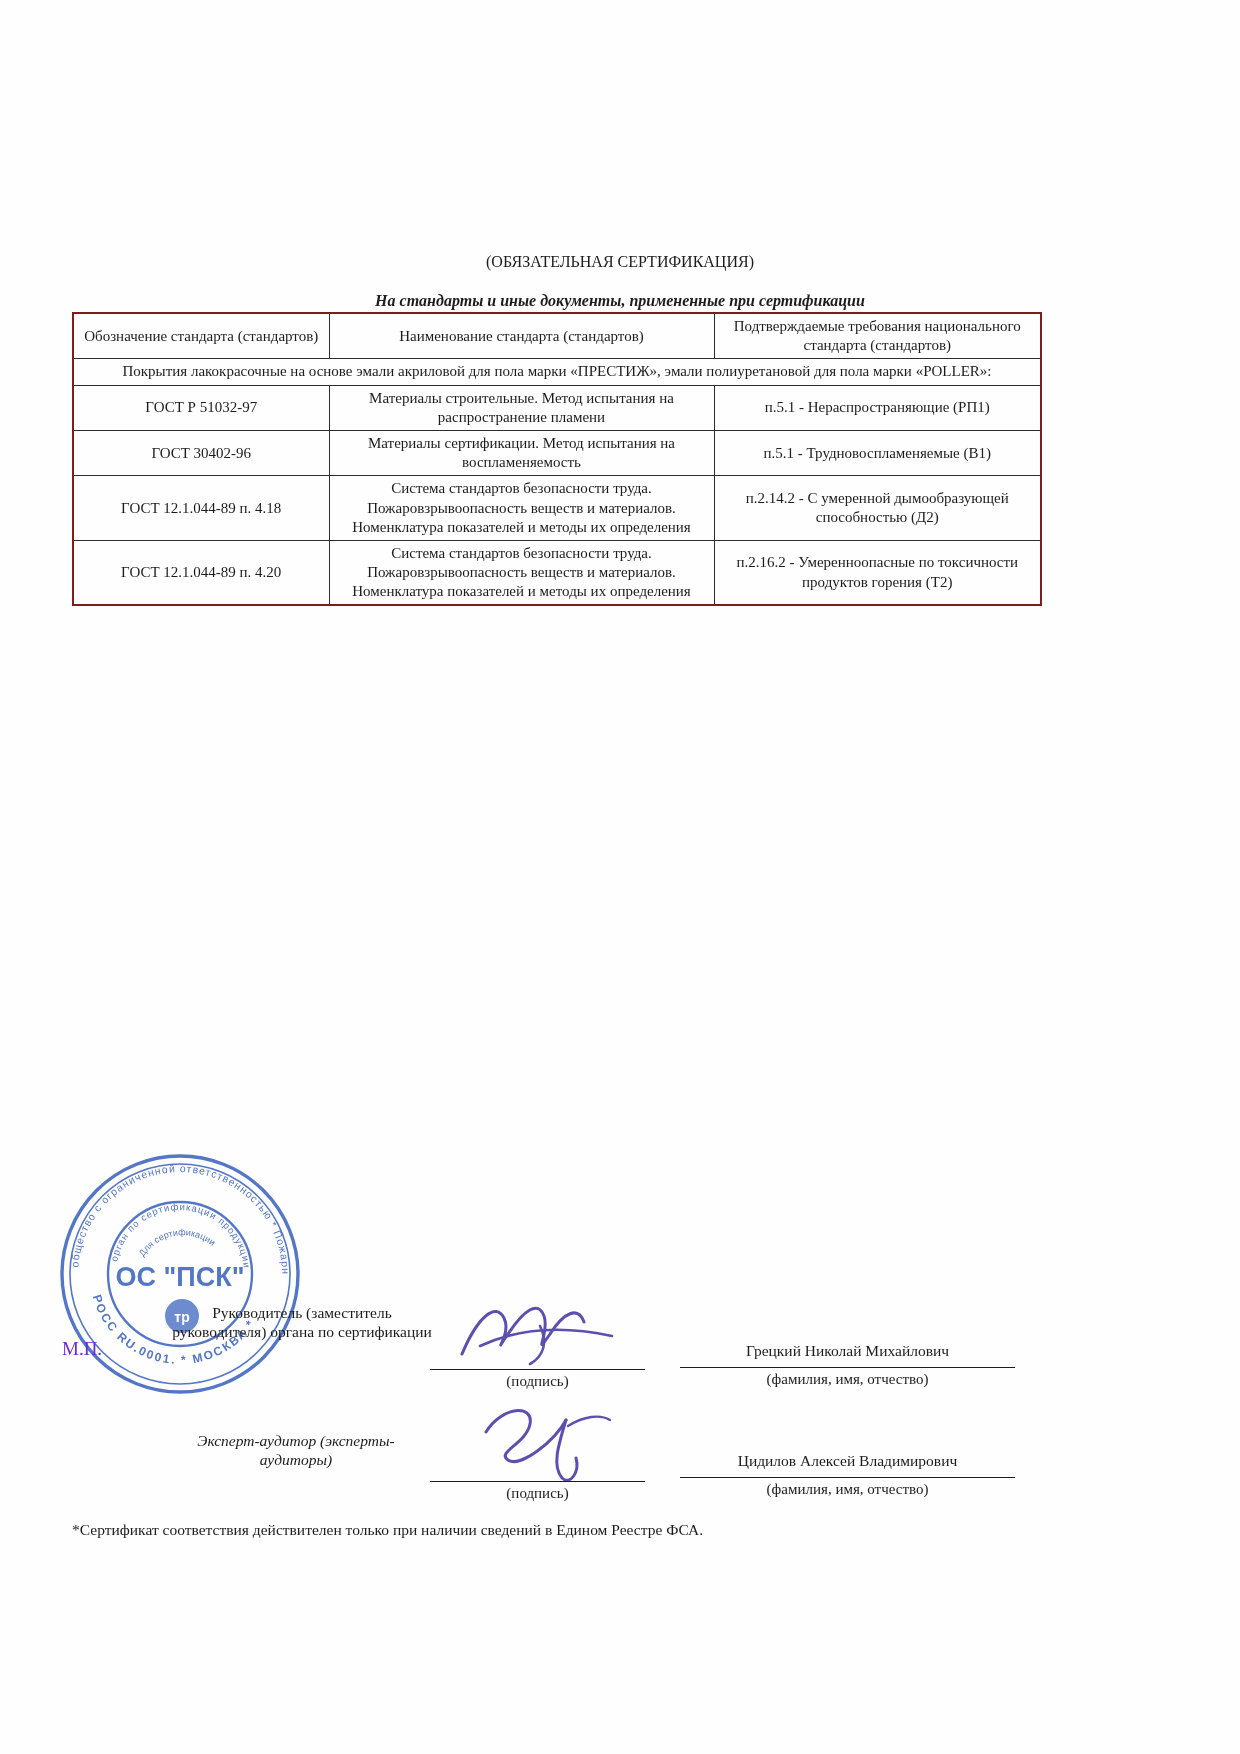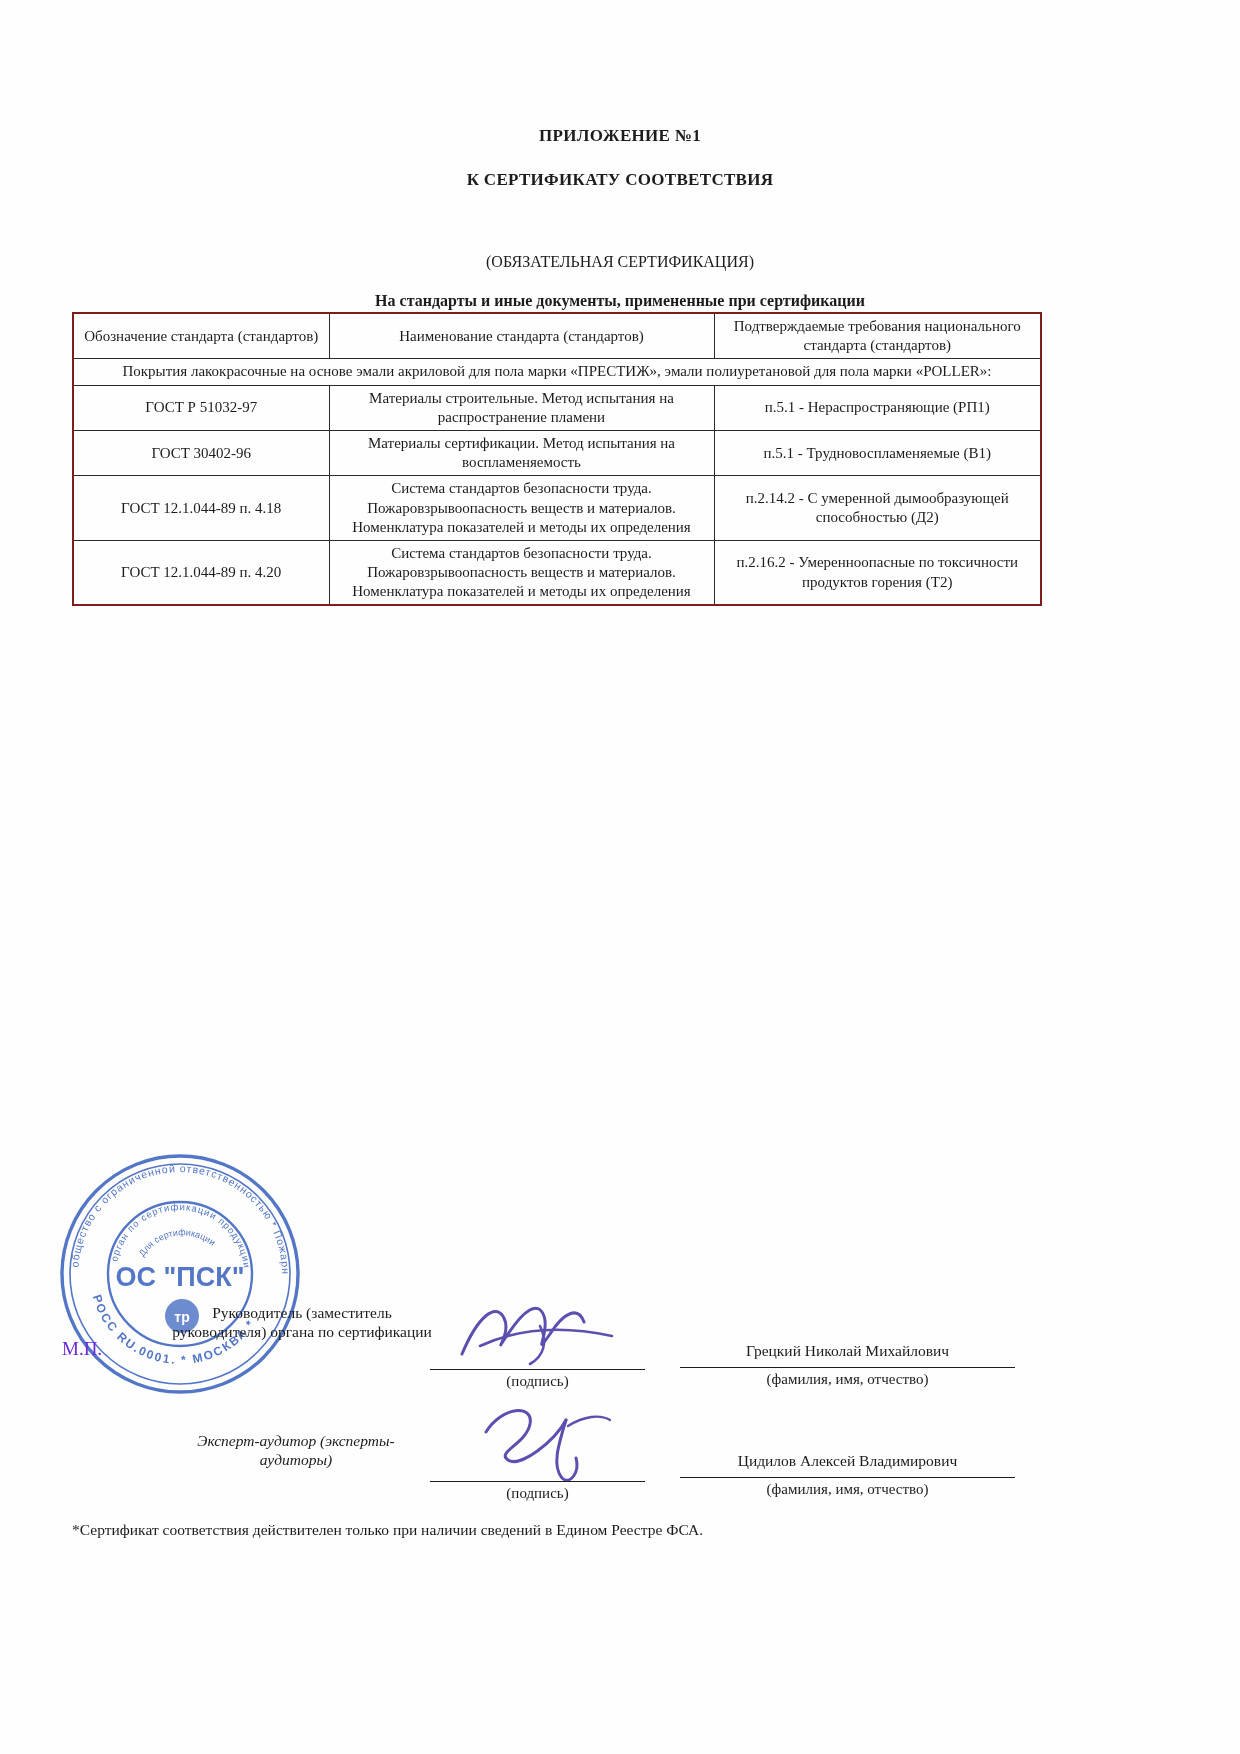--- a/index.html
+++ b/index.html
@@ -7,21 +7,21 @@
     width:1240px;height:1754px;background:#ffffff;
     font-family:"Liberation Serif","DejaVu Serif",serif;
     color:#1c1c1c;position:relative;
   }
   .page{position:absolute;left:0;top:0;width:1240px;height:1754px;background:#fefefe;overflow:hidden;}
   .center-line{position:absolute;left:0;width:100%;text-align:center;}
   .title1{top:126px;font-size:17px;font-weight:bold;letter-spacing:.3px;}
   .title2{top:170px;font-size:17px;font-weight:bold;letter-spacing:.3px;}
   .cert-no{top:209px;font-size:17px;font-weight:bold;text-decoration:underline;letter-spacing:.3px;}
   .cert-type{top:253px;font-size:16px;}
-  .caption{top:292px;font-size:16px;font-weight:bold;}
+  .caption{top:292px;font-size:16px;font-weight:bold;font-style:italic;}
   table.standards{
     position:absolute;left:72px;top:312px;width:968px;
     border-collapse:collapse;table-layout:fixed;
     font-size:15px;line-height:1.28;color:#1c1c1c;
   }
   table.standards th, table.standards td{
     border:1.6px solid #2b2b2b;
     padding:3px 8px;text-align:center;vertical-align:middle;
     font-weight:normal;overflow:hidden;
   }
@@ -35,22 +35,20 @@
   .footer-line{position:absolute;left:72px;font-size:15.5px;}
   .stamp-wrap{position:absolute;left:54px;top:1148px;width:252px;height:252px;opacity:.88;}
   .mp{position:absolute;left:62px;top:1338px;font-size:19px;color:#6d28d9;}
   .sig-svg{position:absolute;}
 </style>
 </head>
 <body>
 
 <div class="page">
 
-  <div class="center-line title1">ПРИЛОЖЕНИЕ №1</div>
-  <div class="center-line title2">К СЕРТИФИКАТУ СООТВЕТСТВИЯ</div>
   <div class="center-line cert-type">(ОБЯЗАТЕЛЬНАЯ СЕРТИФИКАЦИЯ)</div>
   <div class="center-line caption">На стандарты и иные документы, примененные при сертификации</div>
 
   <table class="standards">
     <colgroup>
         <col style="width:256px">
         <col style="width:385px">
         <col style="width:327px">
       </colgroup>
     <thead>

